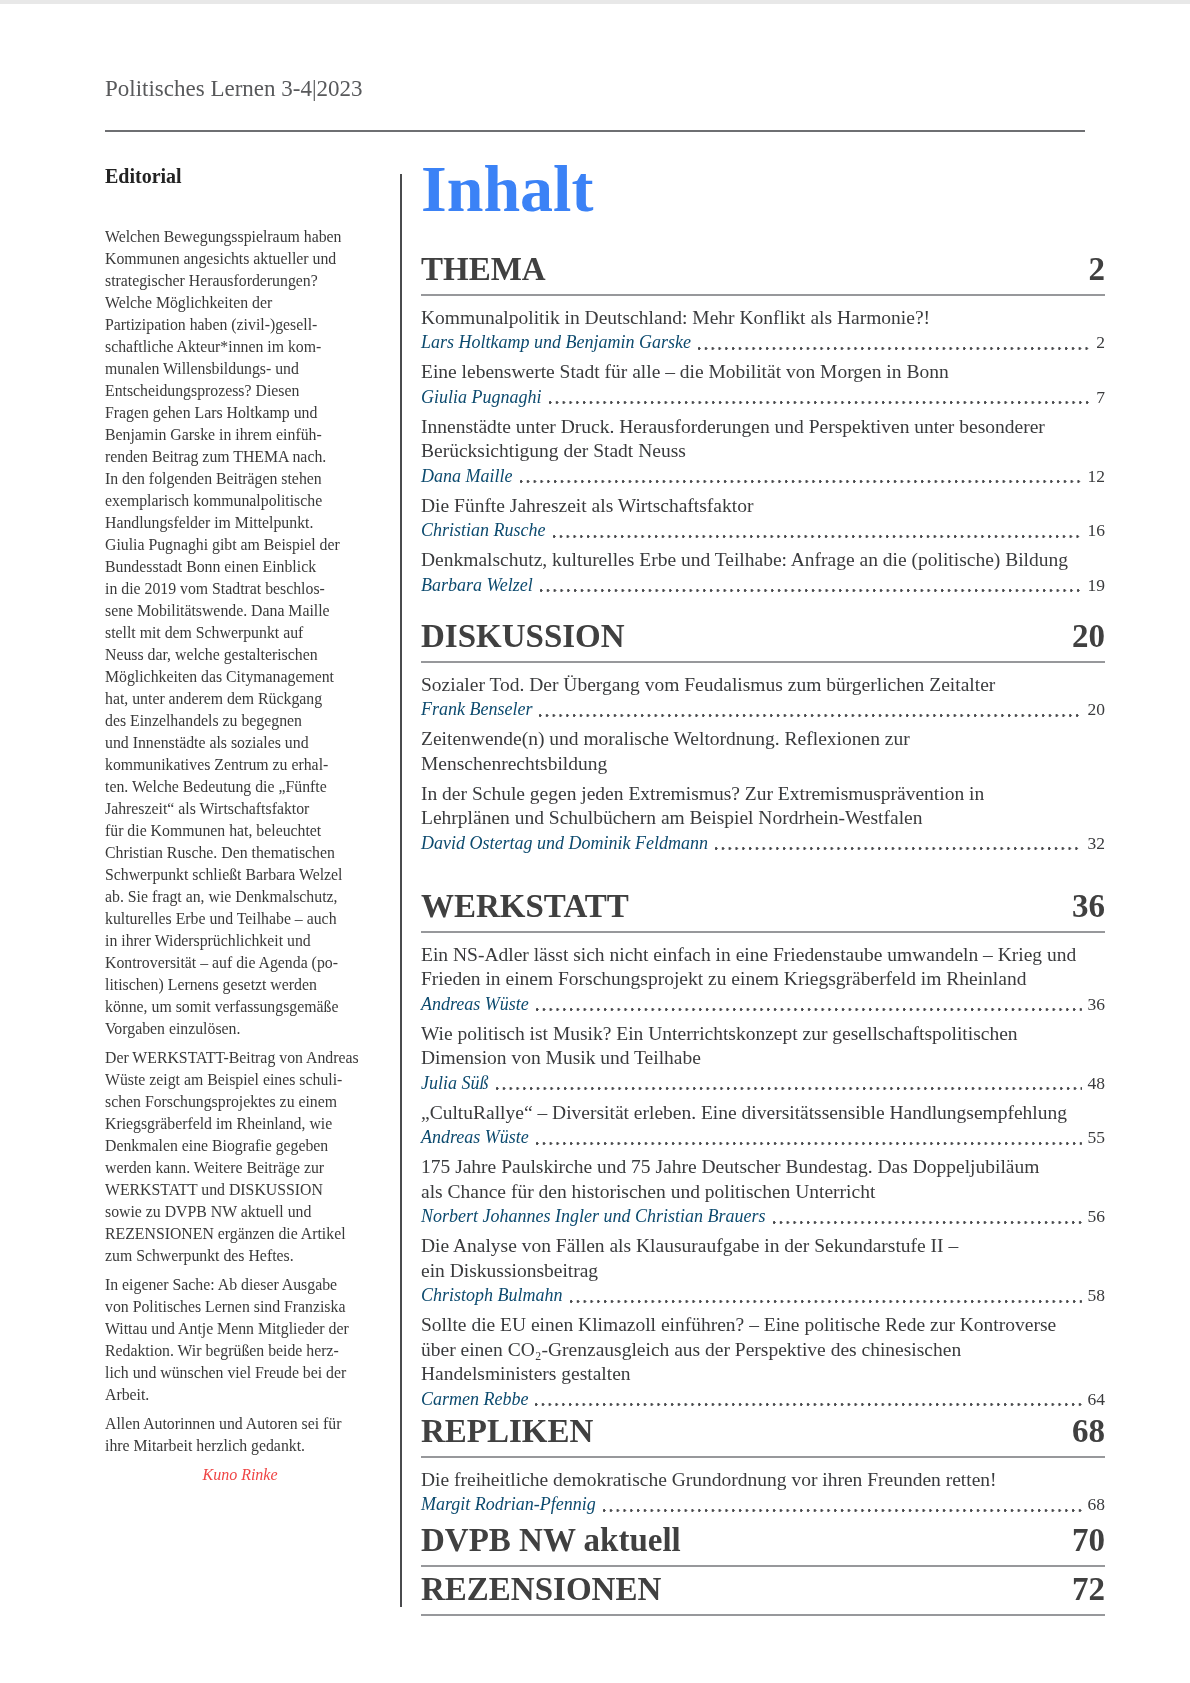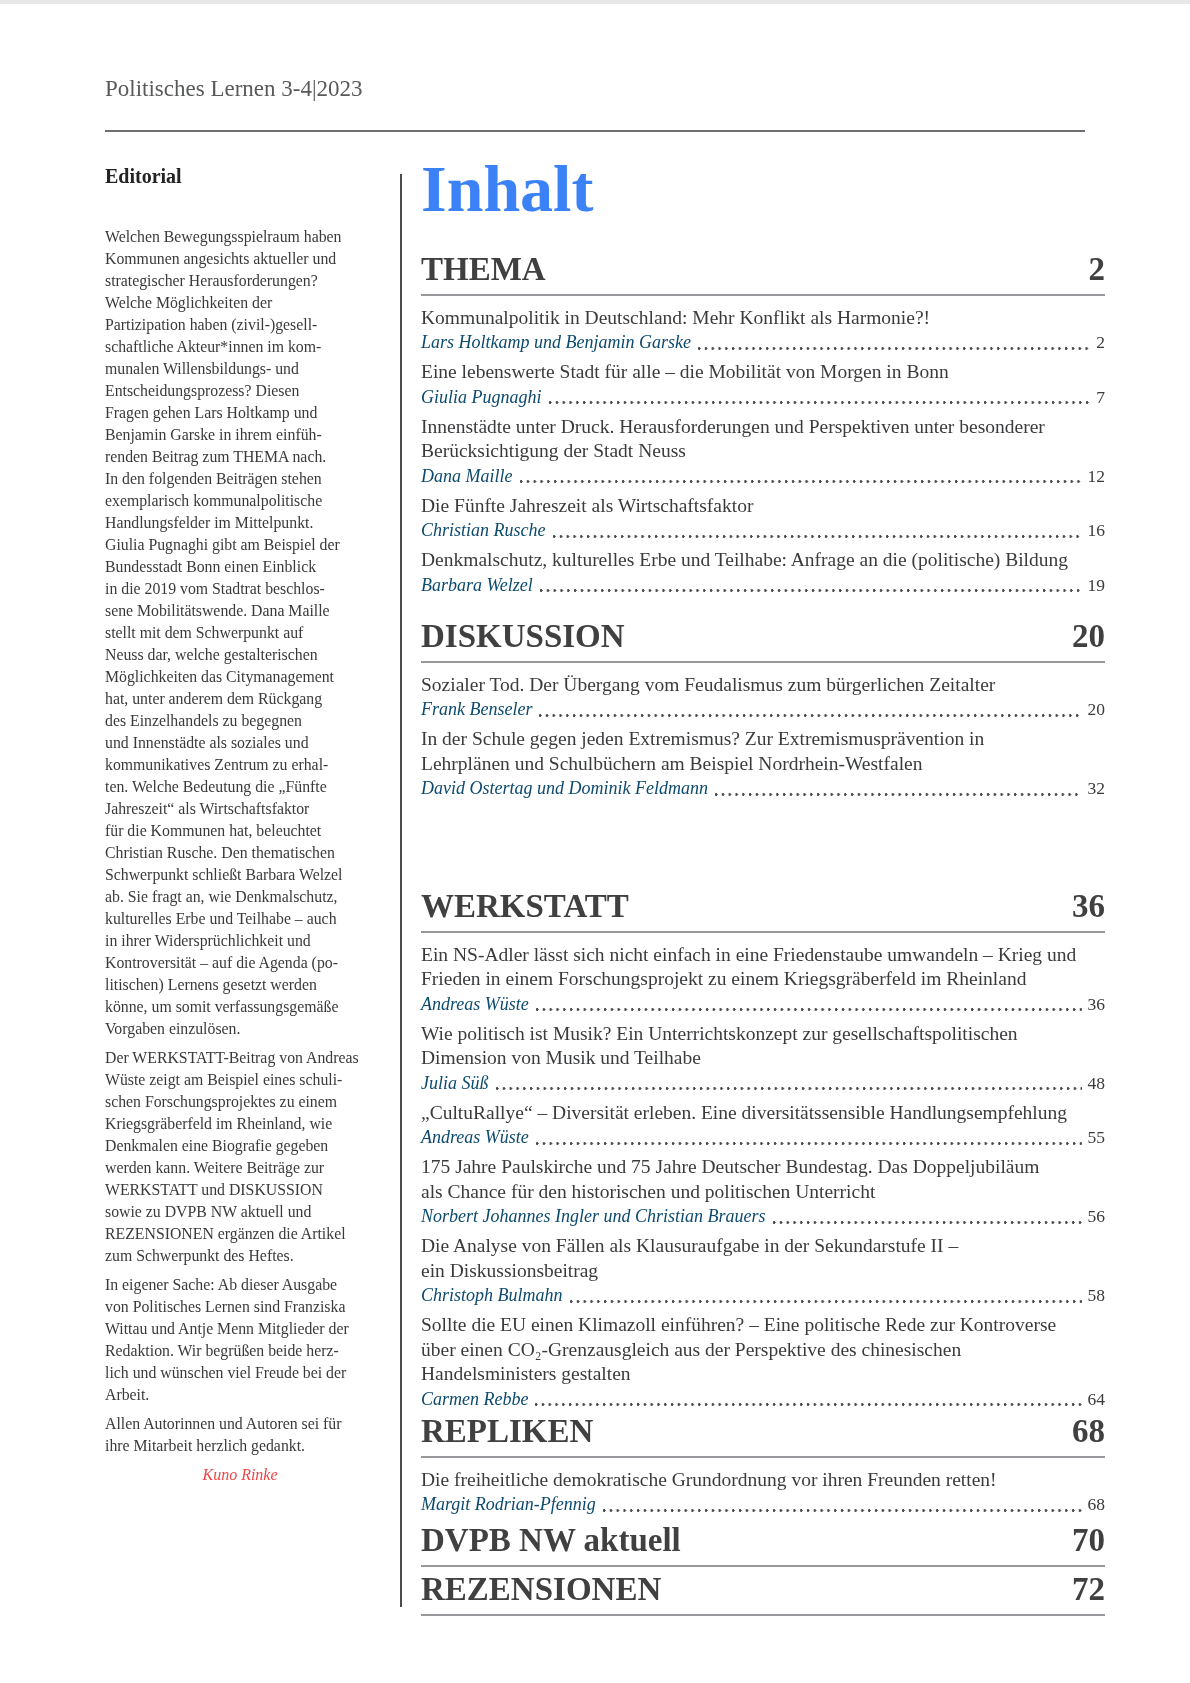--- a/index.html
+++ b/index.html
@@ -204,20 +204,22 @@
         <div class="entries">
           <div class="entry">
             <div class="e-title">Sozialer Tod. Der Übergang vom Feudalismus zum bürgerlichen Zeitalter</div>
             <div class="e-byline">
               <span class="e-authors">Frank Benseler</span>
               <span class="dot-leader"></span>
               <span class="e-page">20</span>
             </div>
           </div>
           <div class="entry">
+            <div class="e-title">Zeitenwende(n) und moralische Weltordnung. Reflexionen zur
+Menschenrechtsbildung</div>
           </div>
           <div class="entry">
             <div class="e-title">In der Schule gegen jeden Extremismus? Zur Extremismusprävention in
 Lehrplänen und Schulbüchern am Beispiel Nordrhein-Westfalen</div>
             <div class="e-byline">
               <span class="e-authors">David Ostertag und Dominik Feldmann</span>
               <span class="dot-leader"></span>
               <span class="e-page">32</span>
             </div>
           </div>

